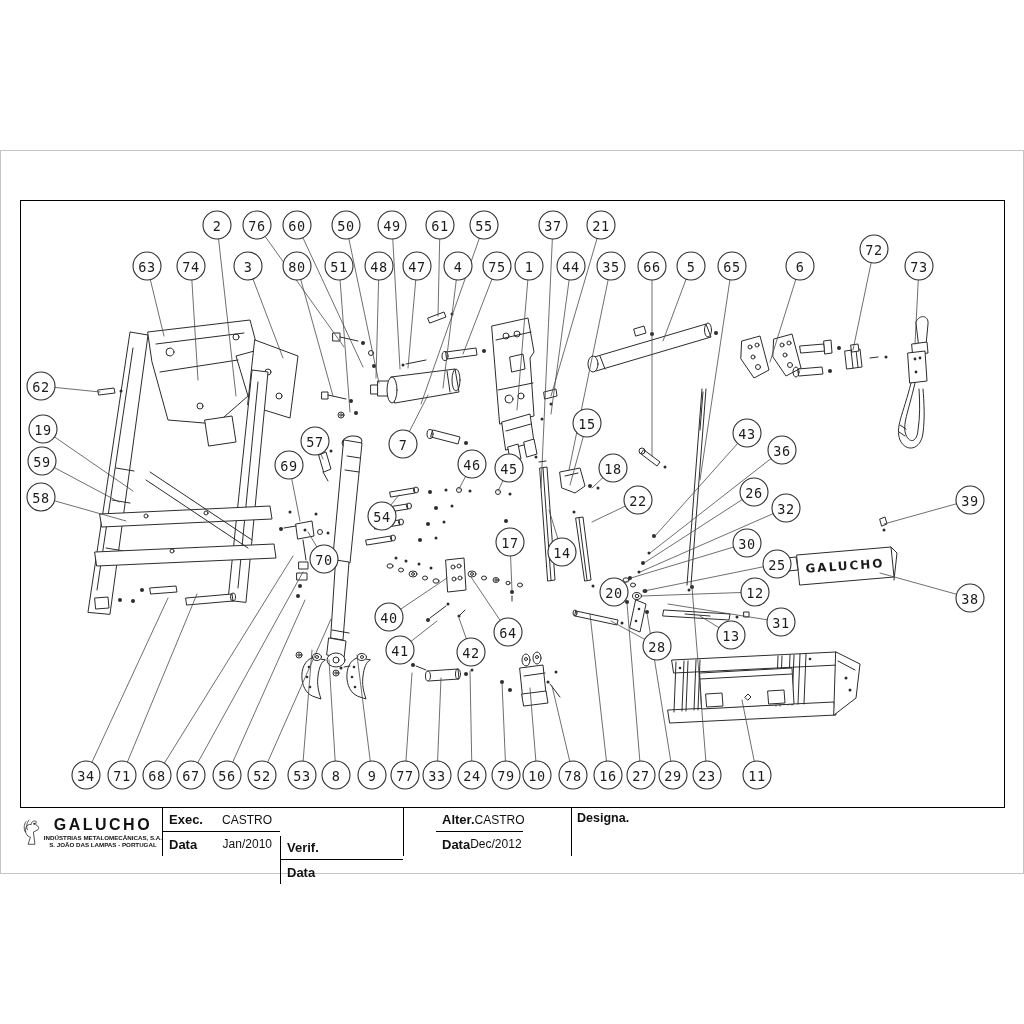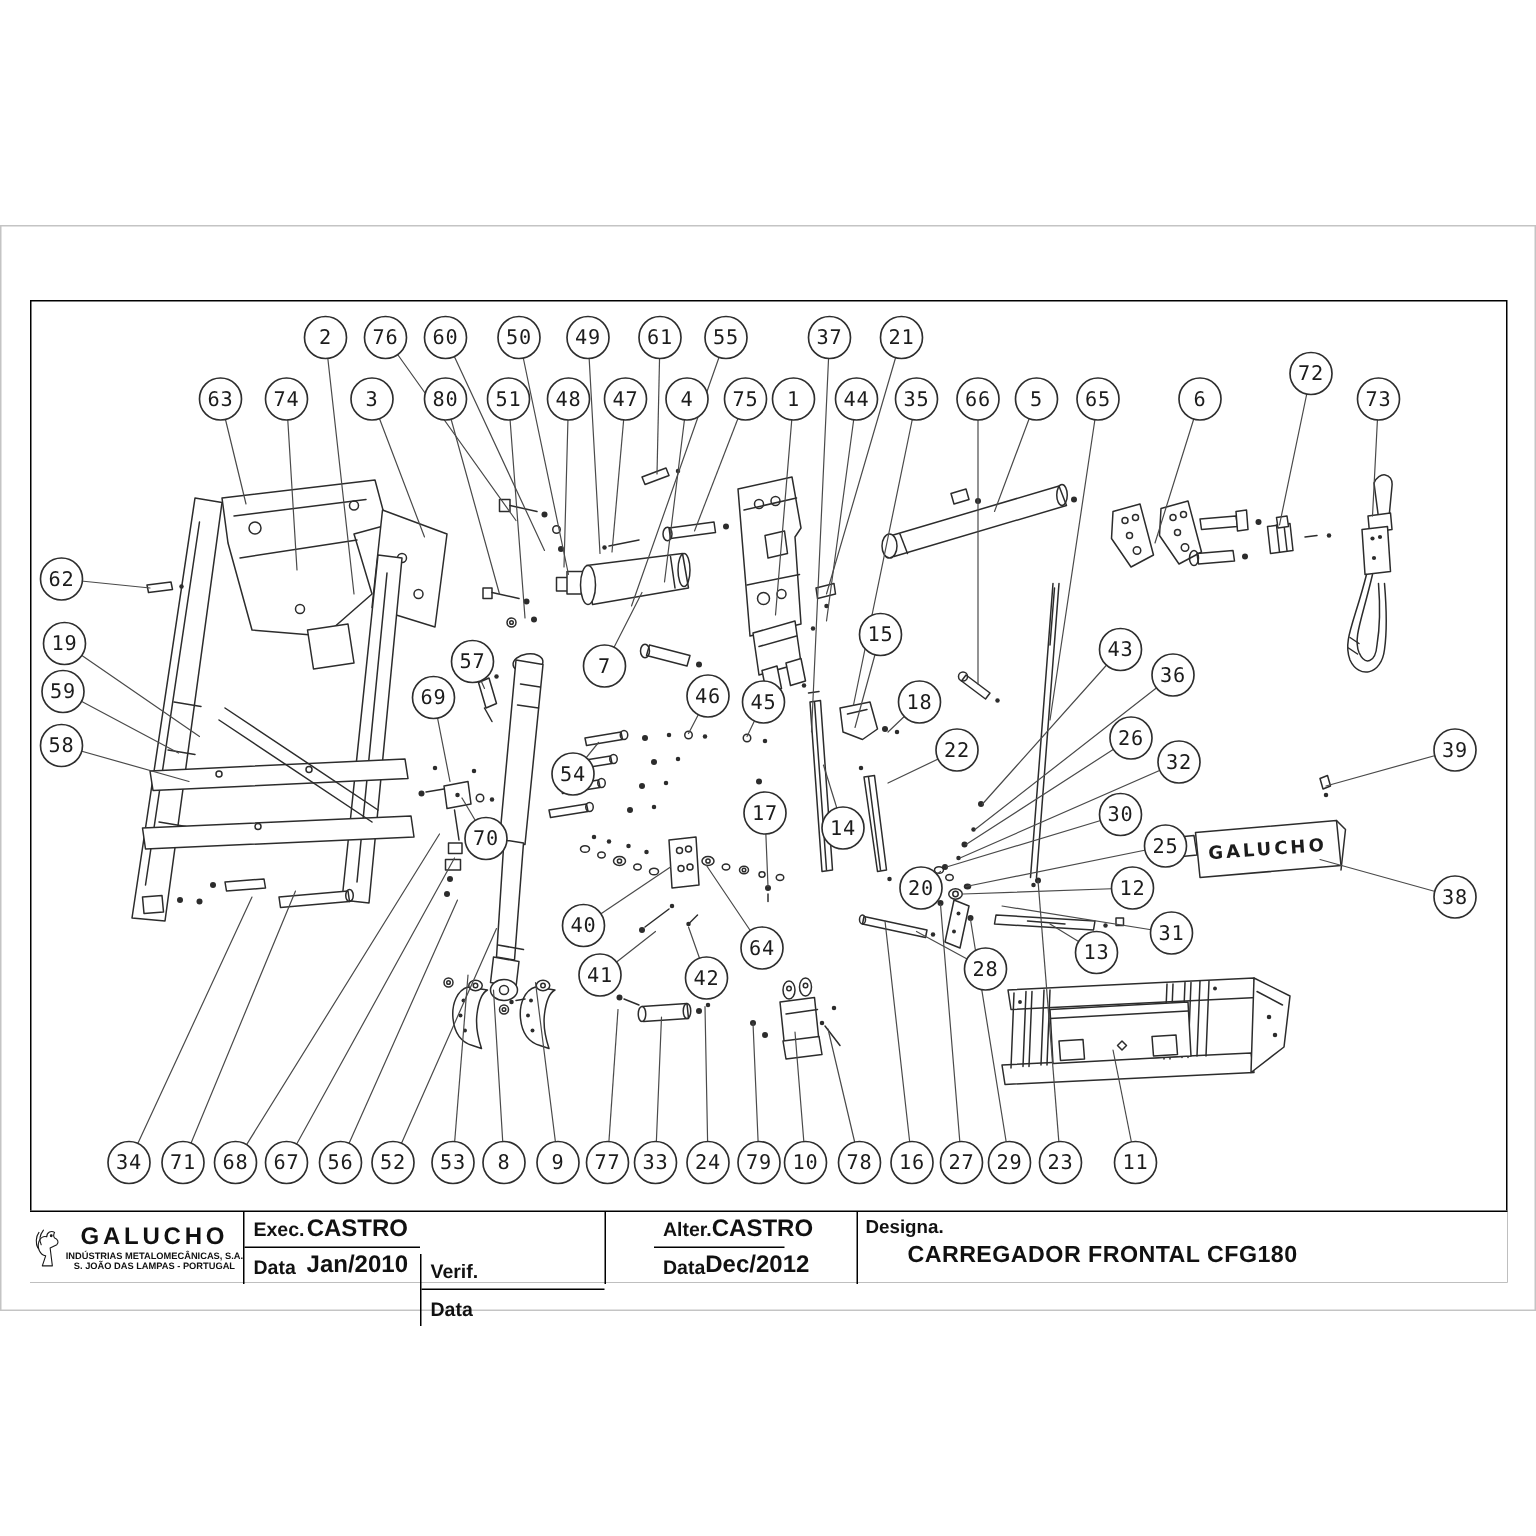--- a/index.html
+++ b/index.html
@@ -21,21 +21,21 @@
   #art text.plate-text{font-weight:bold;font-size:12px;font-family:"DejaVu Sans",sans-serif;
         letter-spacing:2px;text-anchor:middle;fill:#1c1c1c;stroke:none;}
   
   .tblock{position:absolute;left:20px;top:807px;width:985px;height:48px;
           border-top:1.5px solid #000;box-sizing:border-box;background:#fff;}
   .tb-col{position:absolute;top:0;height:48px;border-left:1.5px solid #000;box-sizing:border-box;}
   .tb-row{height:24px;box-sizing:border-box;display:flex;justify-content:space-between;
           align-items:center;padding:0 8px 0 6px;}
   .tb-row.top{border-bottom:1.5px solid #000;}
   .lbl{font-size:13px;font-weight:700;}
-  .val{font-size:16px;font-weight:700;}
+  .val{font-size:12px;font-weight:400;}
   .logo-cell{position:absolute;left:0;top:0;width:142px;height:48px;display:flex;
              align-items:center;gap:3px;padding-left:3px;box-sizing:border-box;}
   .logo-txt{display:flex;flex-direction:column;align-items:center;line-height:1.15;}
   .brand{font-size:16px;font-weight:800;letter-spacing:2.5px;}
   .logo-sub{font-size:6.2px;font-weight:700;white-space:nowrap;}
   .designa-cell{position:relative;margin-left:48px;}
   .designa-label{position:absolute;left:5px;top:3px;font-size:12.5px;font-weight:700;}
   .designa-value{position:absolute;left:0;right:0;top:20px;text-align:center;
                  font-size:15.5px;font-weight:700;letter-spacing:.3px;}
   .sc-row .lbl{font-size:13px;}
@@ -845,17 +845,16 @@
         <span class="val">CASTRO</span>
       </div>
       <div class="tb-row">
         <span class="lbl">Data</span>
         <span class="val">Dec/2012</span>
       </div>
     </div>
 
     <div class="tb-col designa-cell" style="left:503px;width:327px;">
       <span class="designa-label">Designa.</span>
-      <span class="designa-value">CARREGADOR FRONTAL CFG180</span>
     </div>
 
   </div>
 </div>
 
 </body></html>

